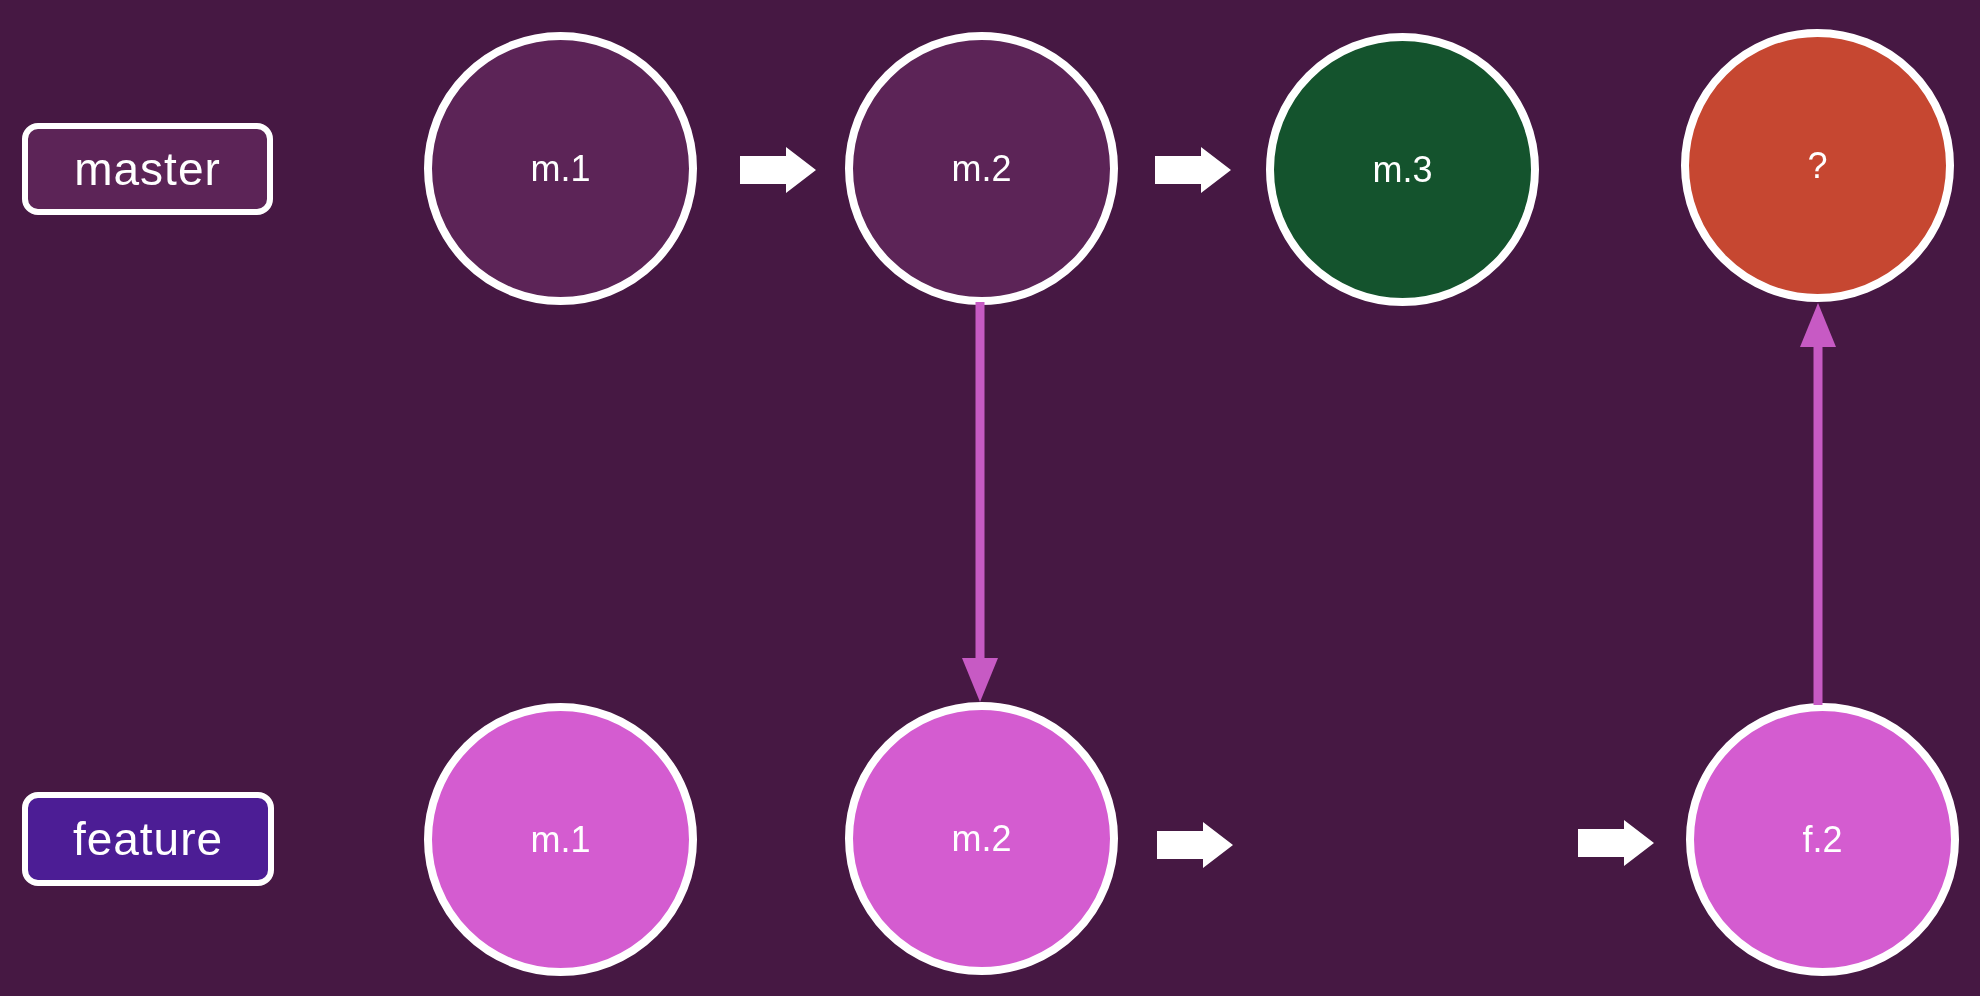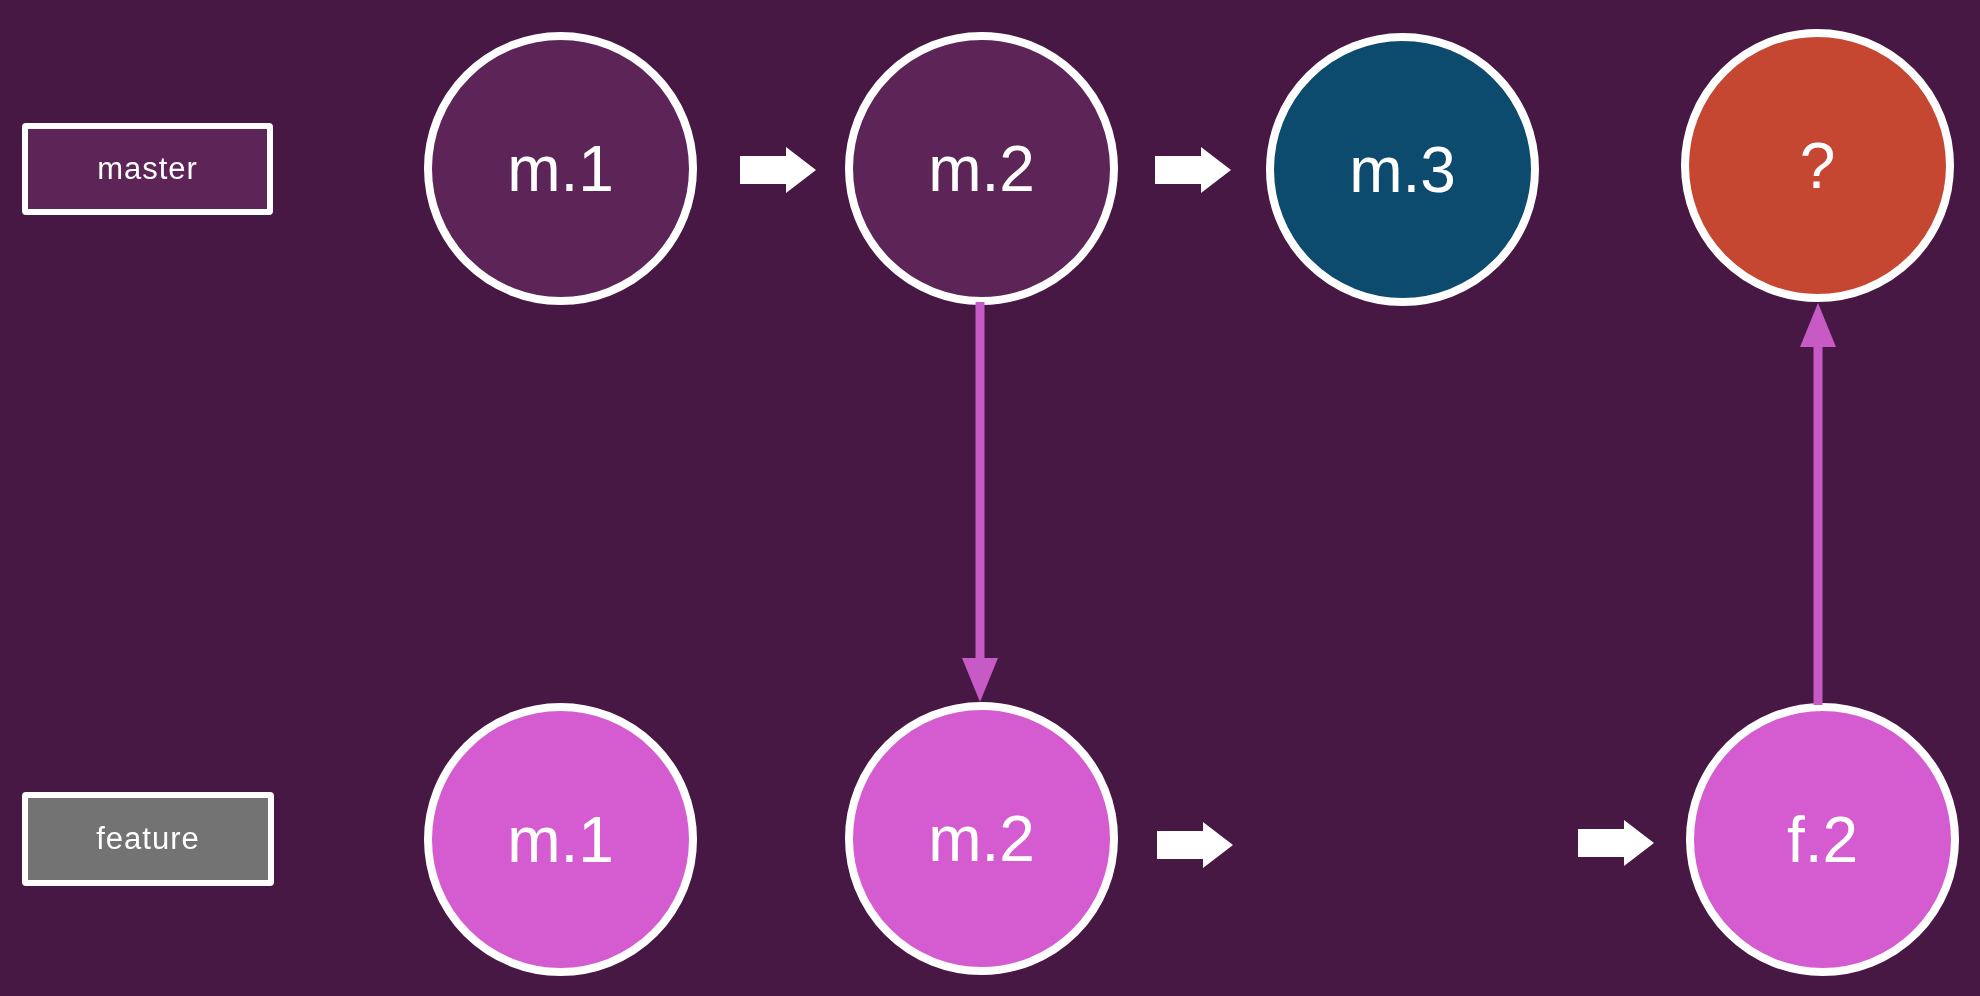--- a/index.html
+++ b/index.html
@@ -14,52 +14,52 @@
     position: relative;
     width: 1980px;
     height: 996px;
     background: #461843;
   }
   
   .branch-label {
     position: absolute;
     box-sizing: border-box;
     border: 6px solid #ffffff;
-    border-radius: 4px;
+    border-radius: 16px;
     color: #ffffff;
-    font-size: 31px;
+    font-size: 46px;
     letter-spacing: 1px;
     display: flex;
     align-items: center;
     justify-content: center;
   }
   .branch-label.master {
     left: 22px; top: 123px; width: 251px; height: 92px;
     background: #5c2457;
   }
   .branch-label.feature {
     left: 22px; top: 792px; width: 252px; height: 94px;
-    background: #737373;
+    background: #4c1d95;
   }
   
   .node {
     position: absolute;
     box-sizing: border-box;
     width: 273px;
     height: 273px;
     border: 8px solid #ffffff;
     border-radius: 50%;
     color: #ffffff;
-    font-size: 64px;
+    font-size: 36px;
     display: flex;
     align-items: center;
     justify-content: center;
   }
   .node.master-commit { background: #5c2457; }
-  .node.new-commit    { background: #0c4a6e; }
+  .node.new-commit    { background: #14532d; }
   .node.merge-unknown { background: #c64731; }
   .node.feature-commit{ background: #d45cd0; }
   
   .arrow { position: absolute; display: block; }
 </style>
 </head>
 <body>
 
 <div class="canvas">
 

